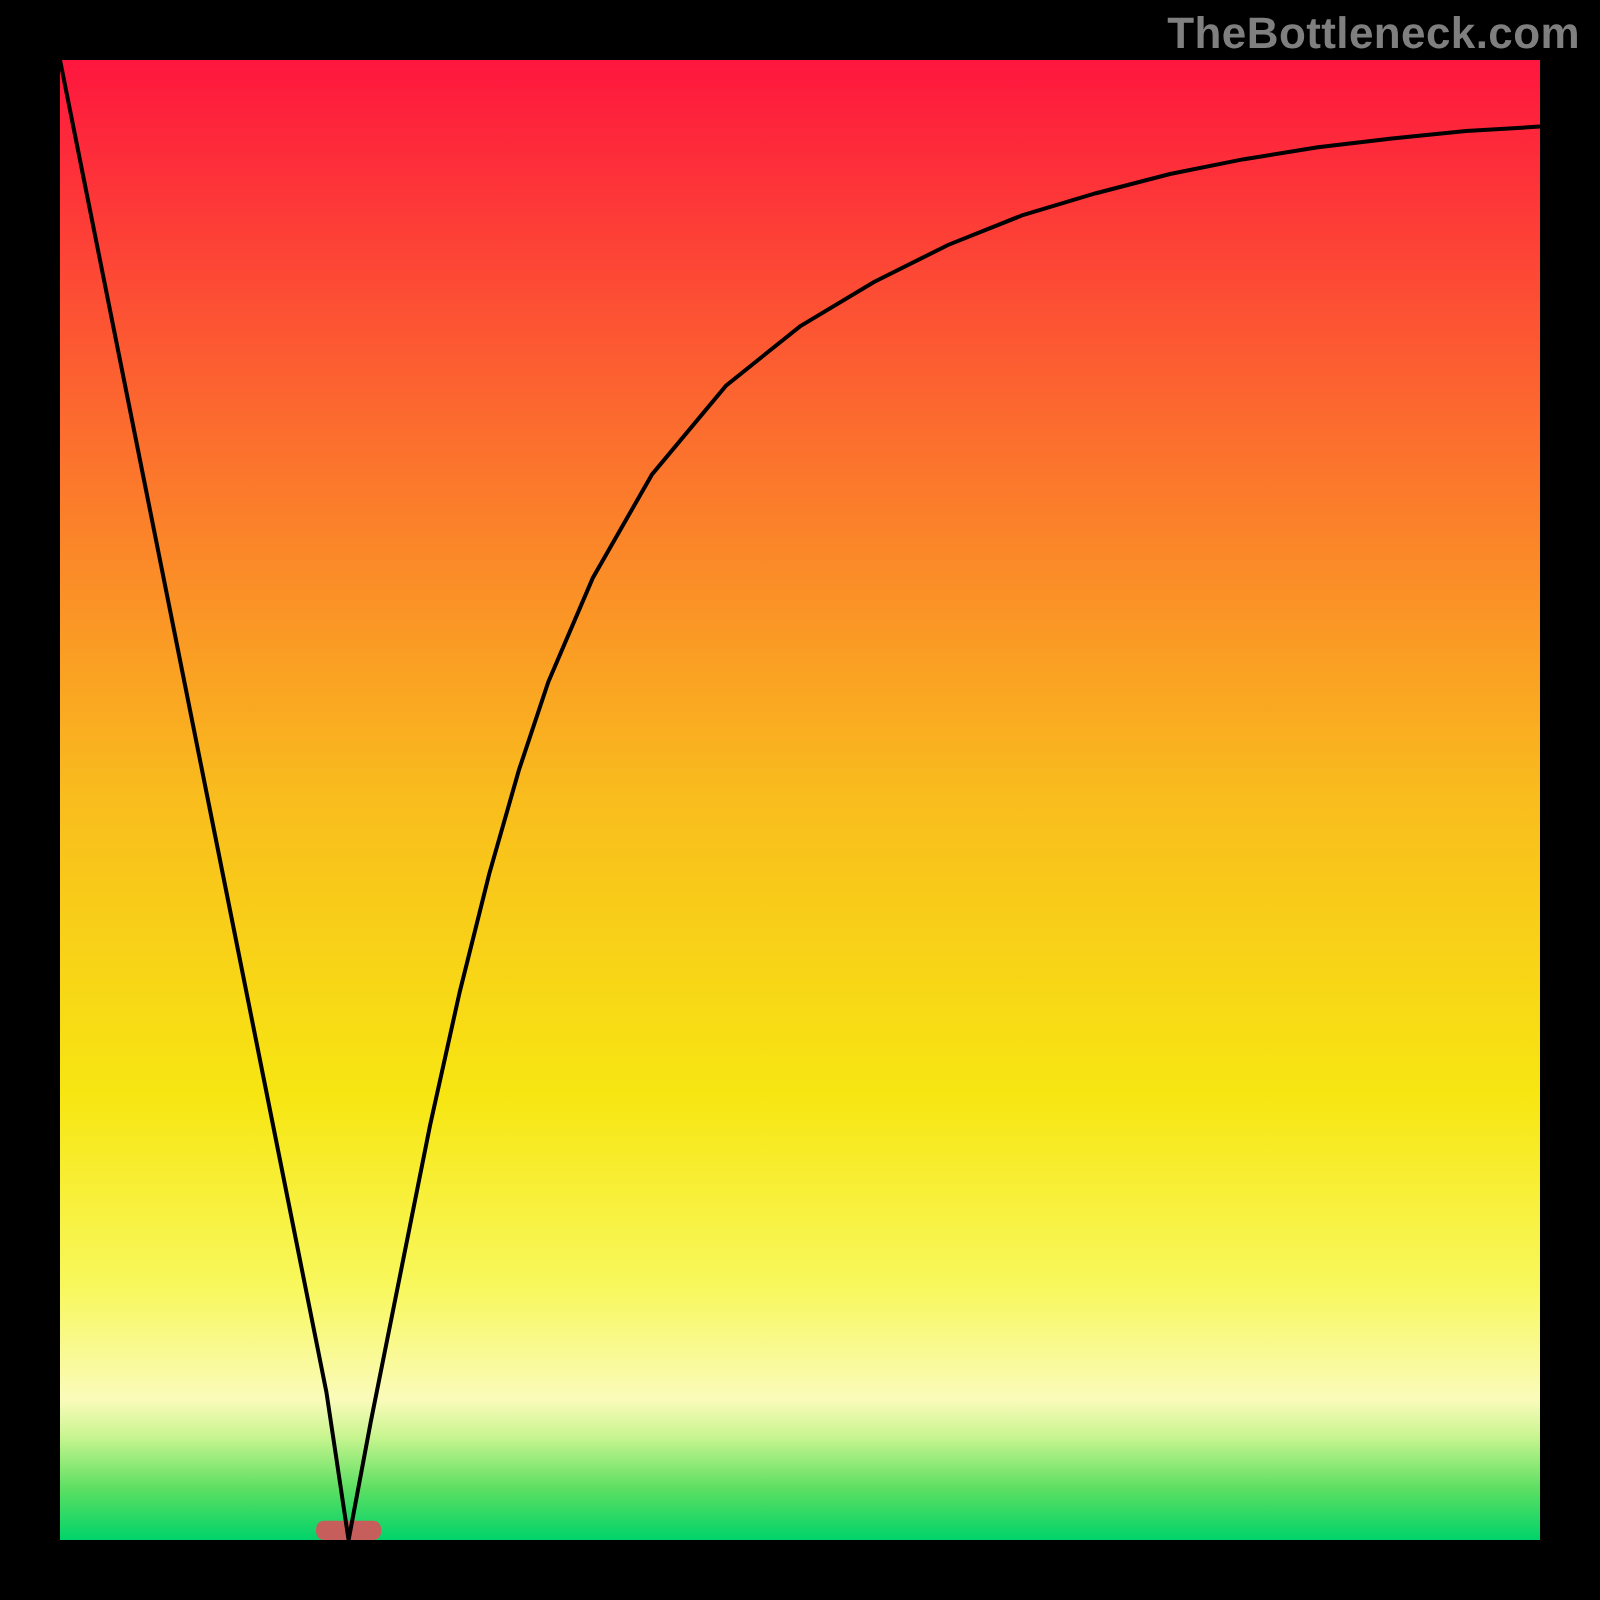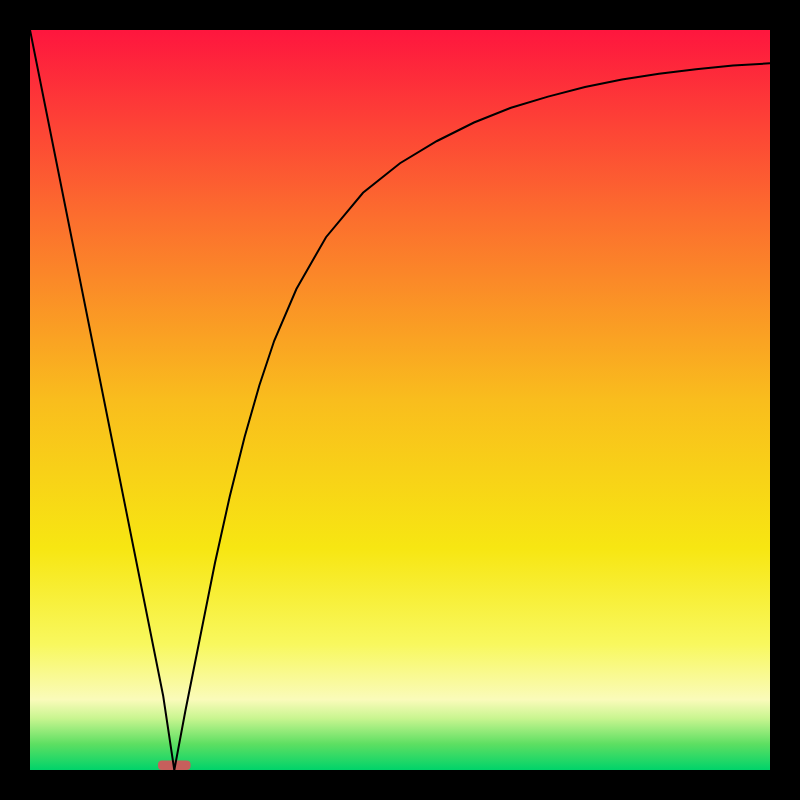--- a/index.html
+++ b/index.html
@@ -45,20 +45,21 @@
   .curve {
     fill: none;
     stroke: #000;
     stroke-width: 2;
   }
 </style>
 </head>
 <body>
 
 <div class="stage">
+  <div class="attribution">TheBottleneck.com</div>
 
   <div class="plot">
     <svg viewBox="0 0 740 740">
       <defs>
         <linearGradient id="bg-grad" x1="0" y1="0" x2="0" y2="1">
             <stop offset="0.00%" stop-color="#fe163e"></stop>
             <stop offset="25.00%" stop-color="#fc6d2e"></stop>
             <stop offset="50.00%" stop-color="#f9bd1d"></stop>
             <stop offset="70.00%" stop-color="#f7e612"></stop>
             <stop offset="83.00%" stop-color="#f8f85e"></stop>

